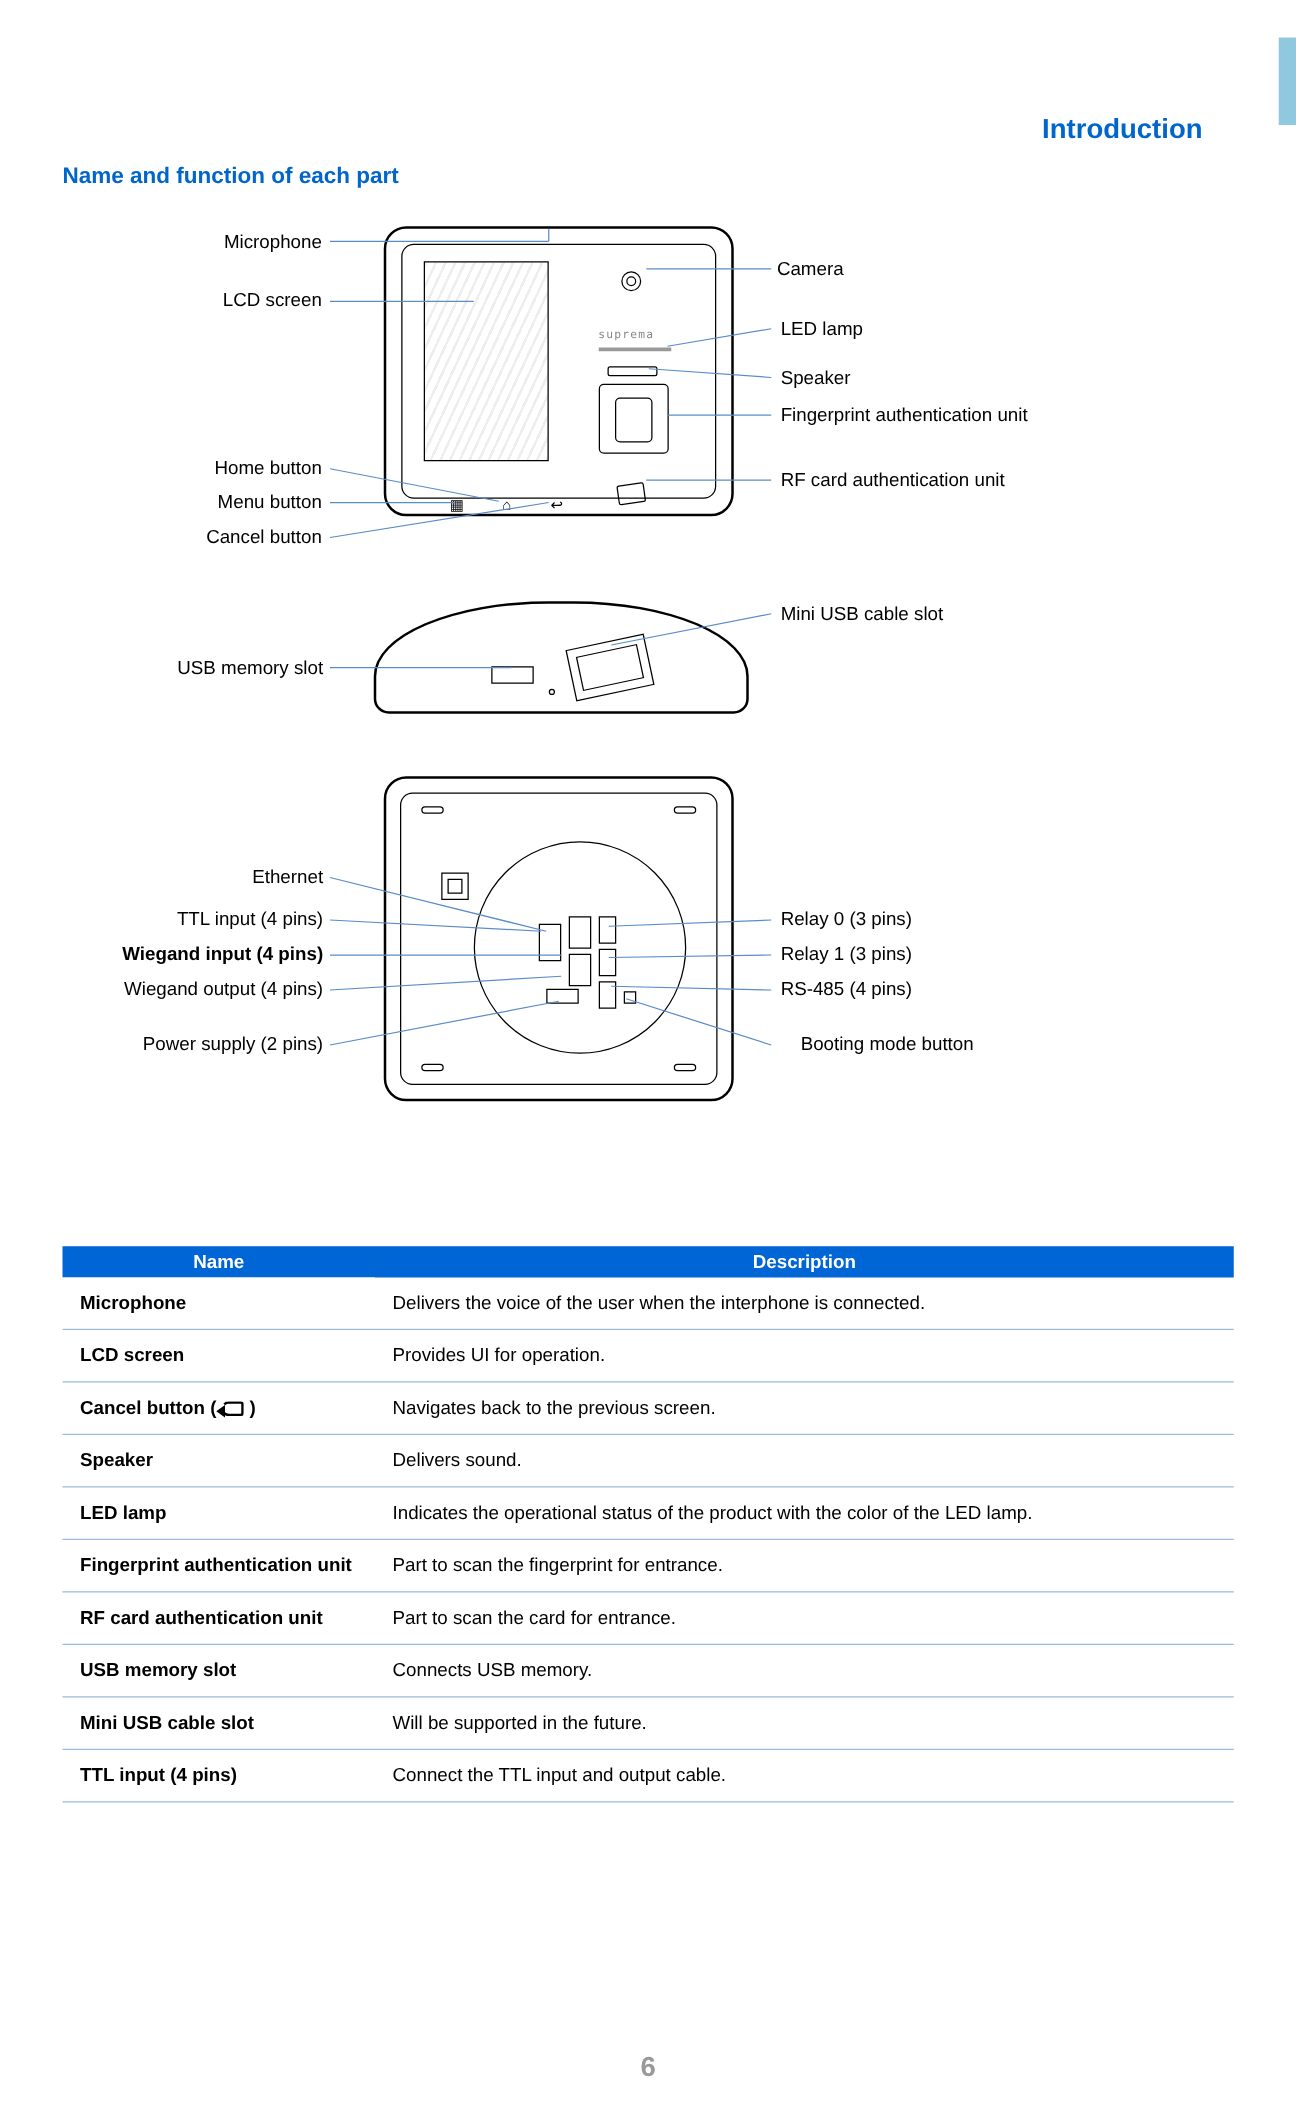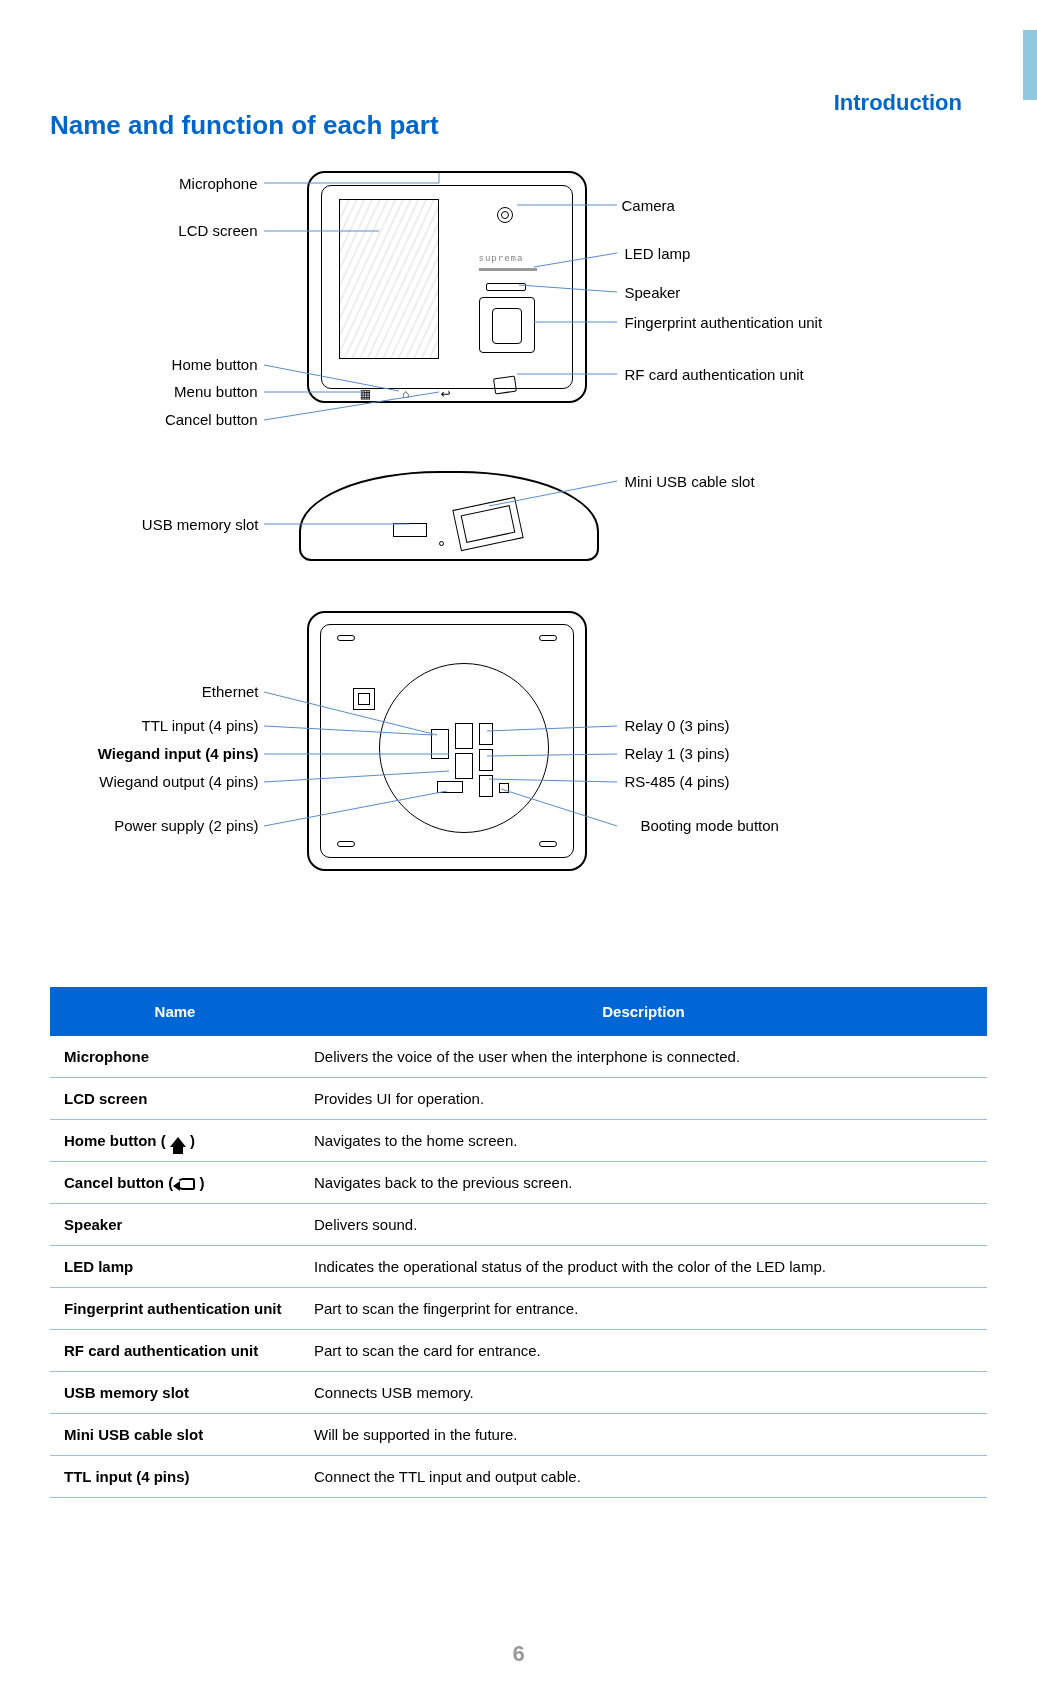--- a/index.html
+++ b/index.html
@@ -22,24 +22,24 @@
   }
   .header-title {
     position: absolute;
     right: 75px;
     top: 90px;
     font-size: 22px;
     color: #0066cc;
     font-weight: bold;
   }
   .section-title {
-    font-size: 26px;
+    font-size: 18px;
     color: #0066cc;
     font-weight: bold;
-    margin-top: 70px;
+    margin-top: 90px;
     margin-bottom: 20px;
   }
   .diagram-area {
     position: relative;
     width: 900px;
     height: 820px;
     margin: 0 auto;
   }
   .device-front {
     position: absolute;
@@ -192,21 +192,21 @@
   .parts-table {
     width: 100%;
     border-collapse: collapse;
     margin-top: 6px;
     font-size: 15px;
   }
   .parts-table thead th {
     background: #0066d6;
     color: #fff;
     font-weight: bold;
-    padding: 16px 14px;
+    padding: 4px 14px;
     text-align: center;
     border: none;
   }
   .parts-table thead th:first-child { width: 250px; }
   .parts-table tbody td {
     padding: 12px 14px;
     border-bottom: 1px solid #9bbbe0;
     vertical-align: middle;
     text-align: left;
   }
@@ -372,24 +372,20 @@
   <tbody id="table-body">
       <tr>
         <td class="name-cell">Microphone</td>
         <td>Delivers the voice of the user when the interphone is connected.</td>
       </tr>
       <tr>
         <td class="name-cell">LCD screen</td>
         <td>Provides UI for operation.</td>
       </tr>
       <tr>
-        <td class="name-cell"><span>Home button (</span> <span class="icon-sq home"></span><span> )</span></td>
-        <td>Navigates to the home screen.</td>
-      </tr>
-      <tr>
         <td class="name-cell"><span>Cancel button (</span> <span class="icon-sq cancel"></span><span> )</span></td>
         <td>Navigates back to the previous screen.</td>
       </tr>
       <tr>
         <td class="name-cell">Speaker</td>
         <td>Delivers sound.</td>
       </tr>
       <tr>
         <td class="name-cell">LED lamp</td>
         <td>Indicates the operational status of the product with the color of the LED lamp.</td>

